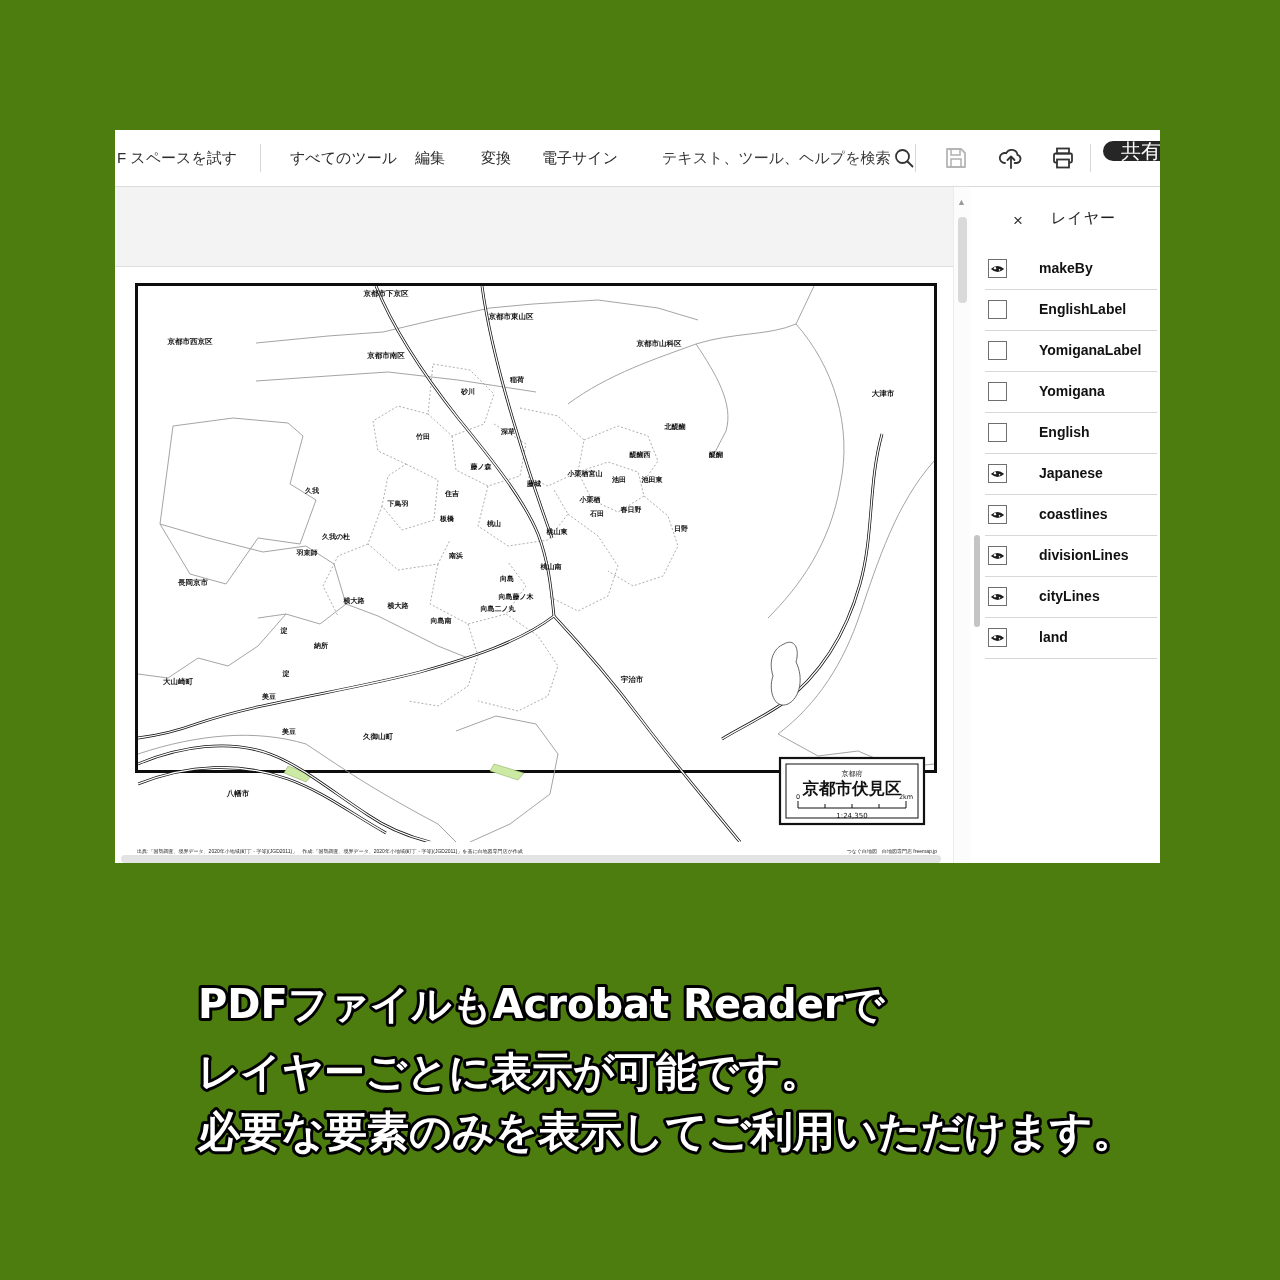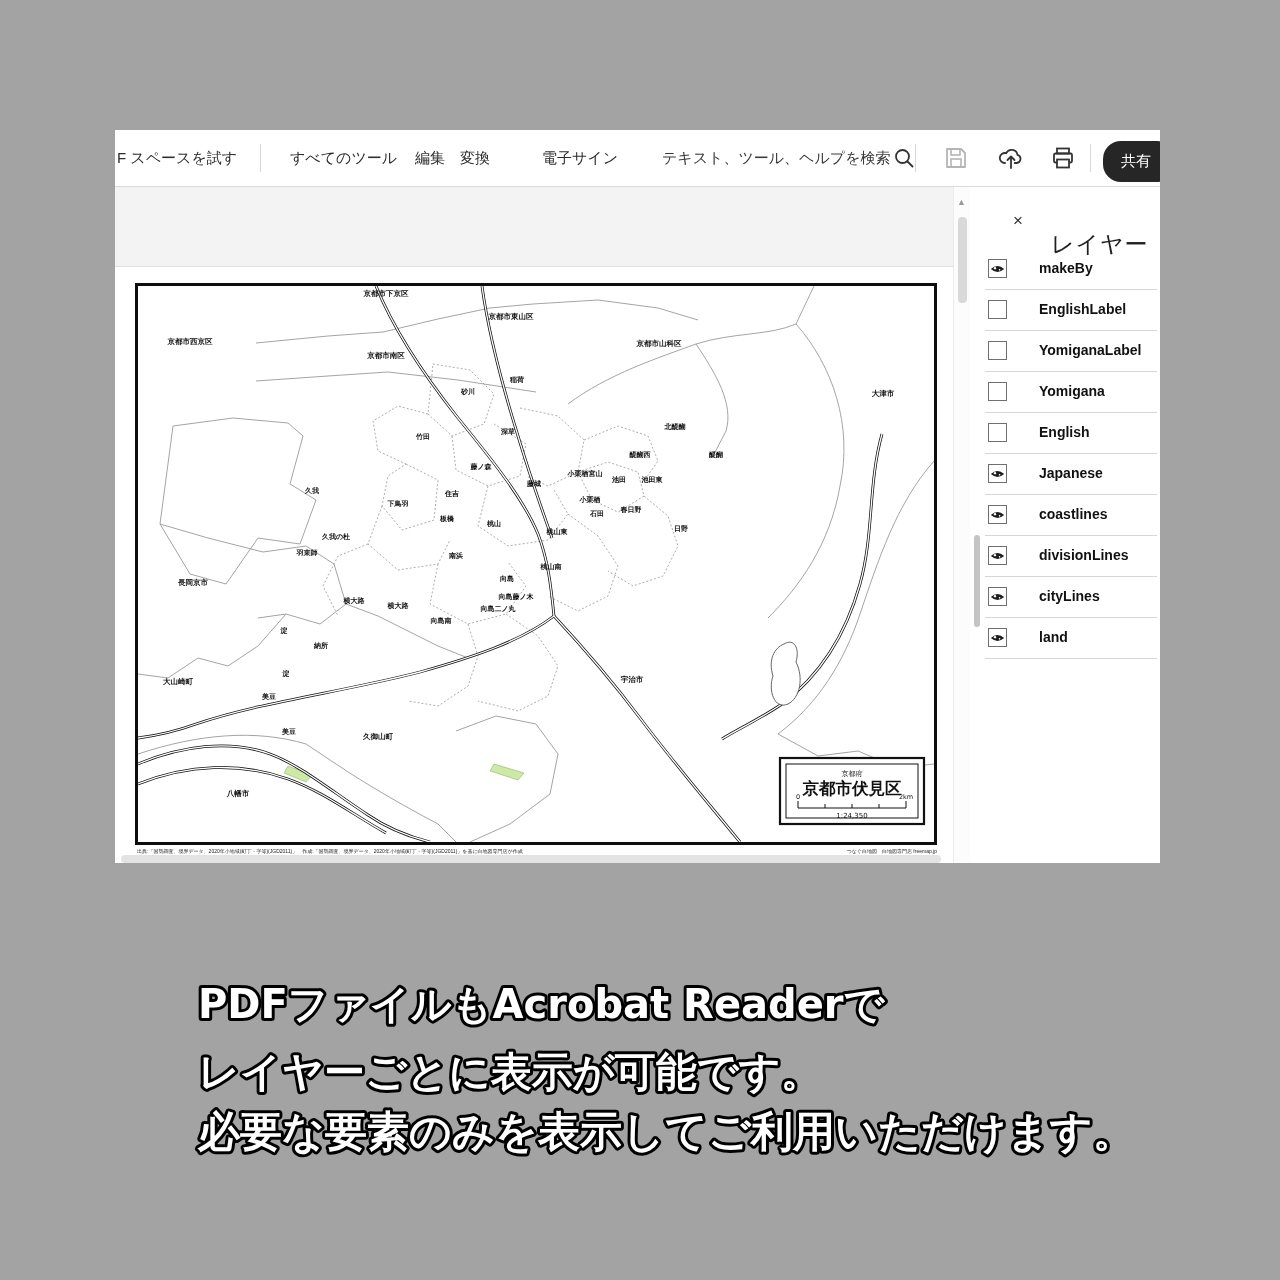--- a/index.html
+++ b/index.html
@@ -1,60 +1,60 @@
 <!DOCTYPE html>
 <html><head>
 <meta charset="utf-8">
 <style>
   * { margin:0; padding:0; box-sizing:border-box; }
   html,body { width:1280px; height:1280px; background:#fff;
               font-family:"Liberation Sans","DejaVu Sans",sans-serif; }
-  #stage { position:relative; width:1280px; height:1280px; overflow:hidden; background:#a3a3a3;text-align:right; }
+  #stage { position:relative; width:1280px; height:1280px; overflow:hidden; background:#4d7c0f;text-align:right; }
 
   
   #app { position:absolute; left:115px; top:130px; width:1045px; height:733px;
          background:#fff; overflow:hidden; }
 
   
   .toolbar { position:absolute; left:0; top:0; width:100%; height:57px;
              border-bottom:1px solid #dcdcdc; background:#fff; }
   .toolbar .titem { position:absolute; top:0; height:56px; display:flex; align-items:center;
                     font-size:15px; color:#2d2d2d; white-space:nowrap; cursor:default; }
   .vdiv { position:absolute; top:14px; width:1px; height:28px; background:#d6d6d6; }
   .search-wrap { position:absolute; left:547px; top:0; height:56px; display:flex;
                  align-items:center; gap:2px; color:#3a3a3a; font-size:15px; }
   .tool-icon { position:absolute; top:15px; width:26px; height:26px; }
-  .share-pill { position:absolute; left:988px; top:11px; width:72px; height:41px;
-                background:#262626; border-radius:18px; color:#fff; font-size:15px;
+  .share-pill { position:absolute; left:988px; top:11px; width:72px; height:20px;
+                background:#262626; border-radius:18px; color:#fff; font-size:20px;
                 display:flex; align-items:center; padding-left:18px; }
 
   
   .doc-area { position:absolute; left:0; top:57px; width:838px; height:676px; background:#fff; }
   .doc-topband { position:absolute; left:0; top:0; width:100%; height:80px;
                  background:#f4f3f3; border-bottom:1px solid #e0dfdf; }
-  .map-frame { position:absolute; left:20px; top:96px; width:802px; height:562px;
+  .map-frame { position:absolute; left:20px; top:96px; width:802px; height:490px;
                border:3px solid #0d0d0d; background:#fff; }
   .map-footer { position:absolute; top:661px; left:22px; width:800px; display:flex;
                 justify-content:space-between; font-size:5px; color:#222;
                 letter-spacing:0; white-space:nowrap; overflow:hidden; }
   .hscroll-thumb { position:absolute; left:6px; top:668px; width:820px; height:8px;
                    background:#e3e3e3; border-radius:4px; }
 
   
   .vscroll { position:absolute; left:838px; top:57px; width:17px; height:676px;
              background:#fcfcfc; border-left:1px solid #ececec; }
   .vscroll .arrow { position:absolute; left:3px; top:10px; font-size:9px; color:#9a9a9a; }
   .vscroll .thumb { position:absolute; left:4px; top:30px; width:9px; height:86px;
                     background:#d9d9d9; border-radius:4px; }
 
   
   .panel { position:absolute; left:856px; top:57px; width:189px; height:676px; background:#fff; }
   .panel-header { position:absolute; left:0; top:22px; width:100%; height:30px; }
   .panel-close { position:absolute; left:42px; top:2px; font-size:17px; color:#333; cursor:pointer; }
-  .panel-title { position:absolute; left:80px; top:20px; font-size:23px; color:#1f1f1f; letter-spacing:1px; }
+  .panel-title { position:absolute; left:80px; top:0; font-size:15px; color:#1f1f1f; letter-spacing:1px; }
   .layer-list { position:absolute; left:0; top:62px; width:100%; }
   .layer-row { position:relative; height:41px; }
   .layer-row .sep { position:absolute; left:14px; bottom:0; width:172px; height:1px; background:#d7d7d7; }
   .chk { position:absolute; left:17px; top:10px; width:19px; height:19px;
          border:1px solid #6f6f6f; background:#fff; display:flex;
          align-items:center; justify-content:center; cursor:pointer; }
   .layer-label { position:absolute; left:68px; top:11px; font-size:14px; font-weight:bold; color:#111; }
   .panel-scroll-thumb { position:absolute; left:3px; top:348px; width:6px; height:92px;
                         background:#c4c4c4; border-radius:3px; }
 
@@ -71,21 +71,21 @@
 <body>
 
 <div id="stage">
   <div id="app">
 
     <div class="toolbar">
       <div class="titem" style="left:2px;">F スペースを試す</div>
       <div class="vdiv" style="left:145px;"></div>
       <div class="titem" style="left:175px;">すべてのツール</div>
       <div class="titem" style="left:300px;">編集</div>
-      <div class="titem" style="left:345px;">変換</div>
+      <div class="titem" style="left:366px;">変換</div>
       <div class="titem" style="left:427px;">電子サイン</div>
 
       <div class="search-wrap">
         <span>テキスト、ツール、ヘルプを検索</span>
         <svg width="22" height="22" viewBox="0 0 22 22">
           <circle cx="9.5" cy="9.5" r="6.5" fill="none" stroke="#333" stroke-width="1.8"></circle>
           <line x1="14.5" y1="14.5" x2="19.5" y2="19.5" stroke="#333" stroke-width="1.8" stroke-linecap="round"></line>
         </svg>
       </div>
 

